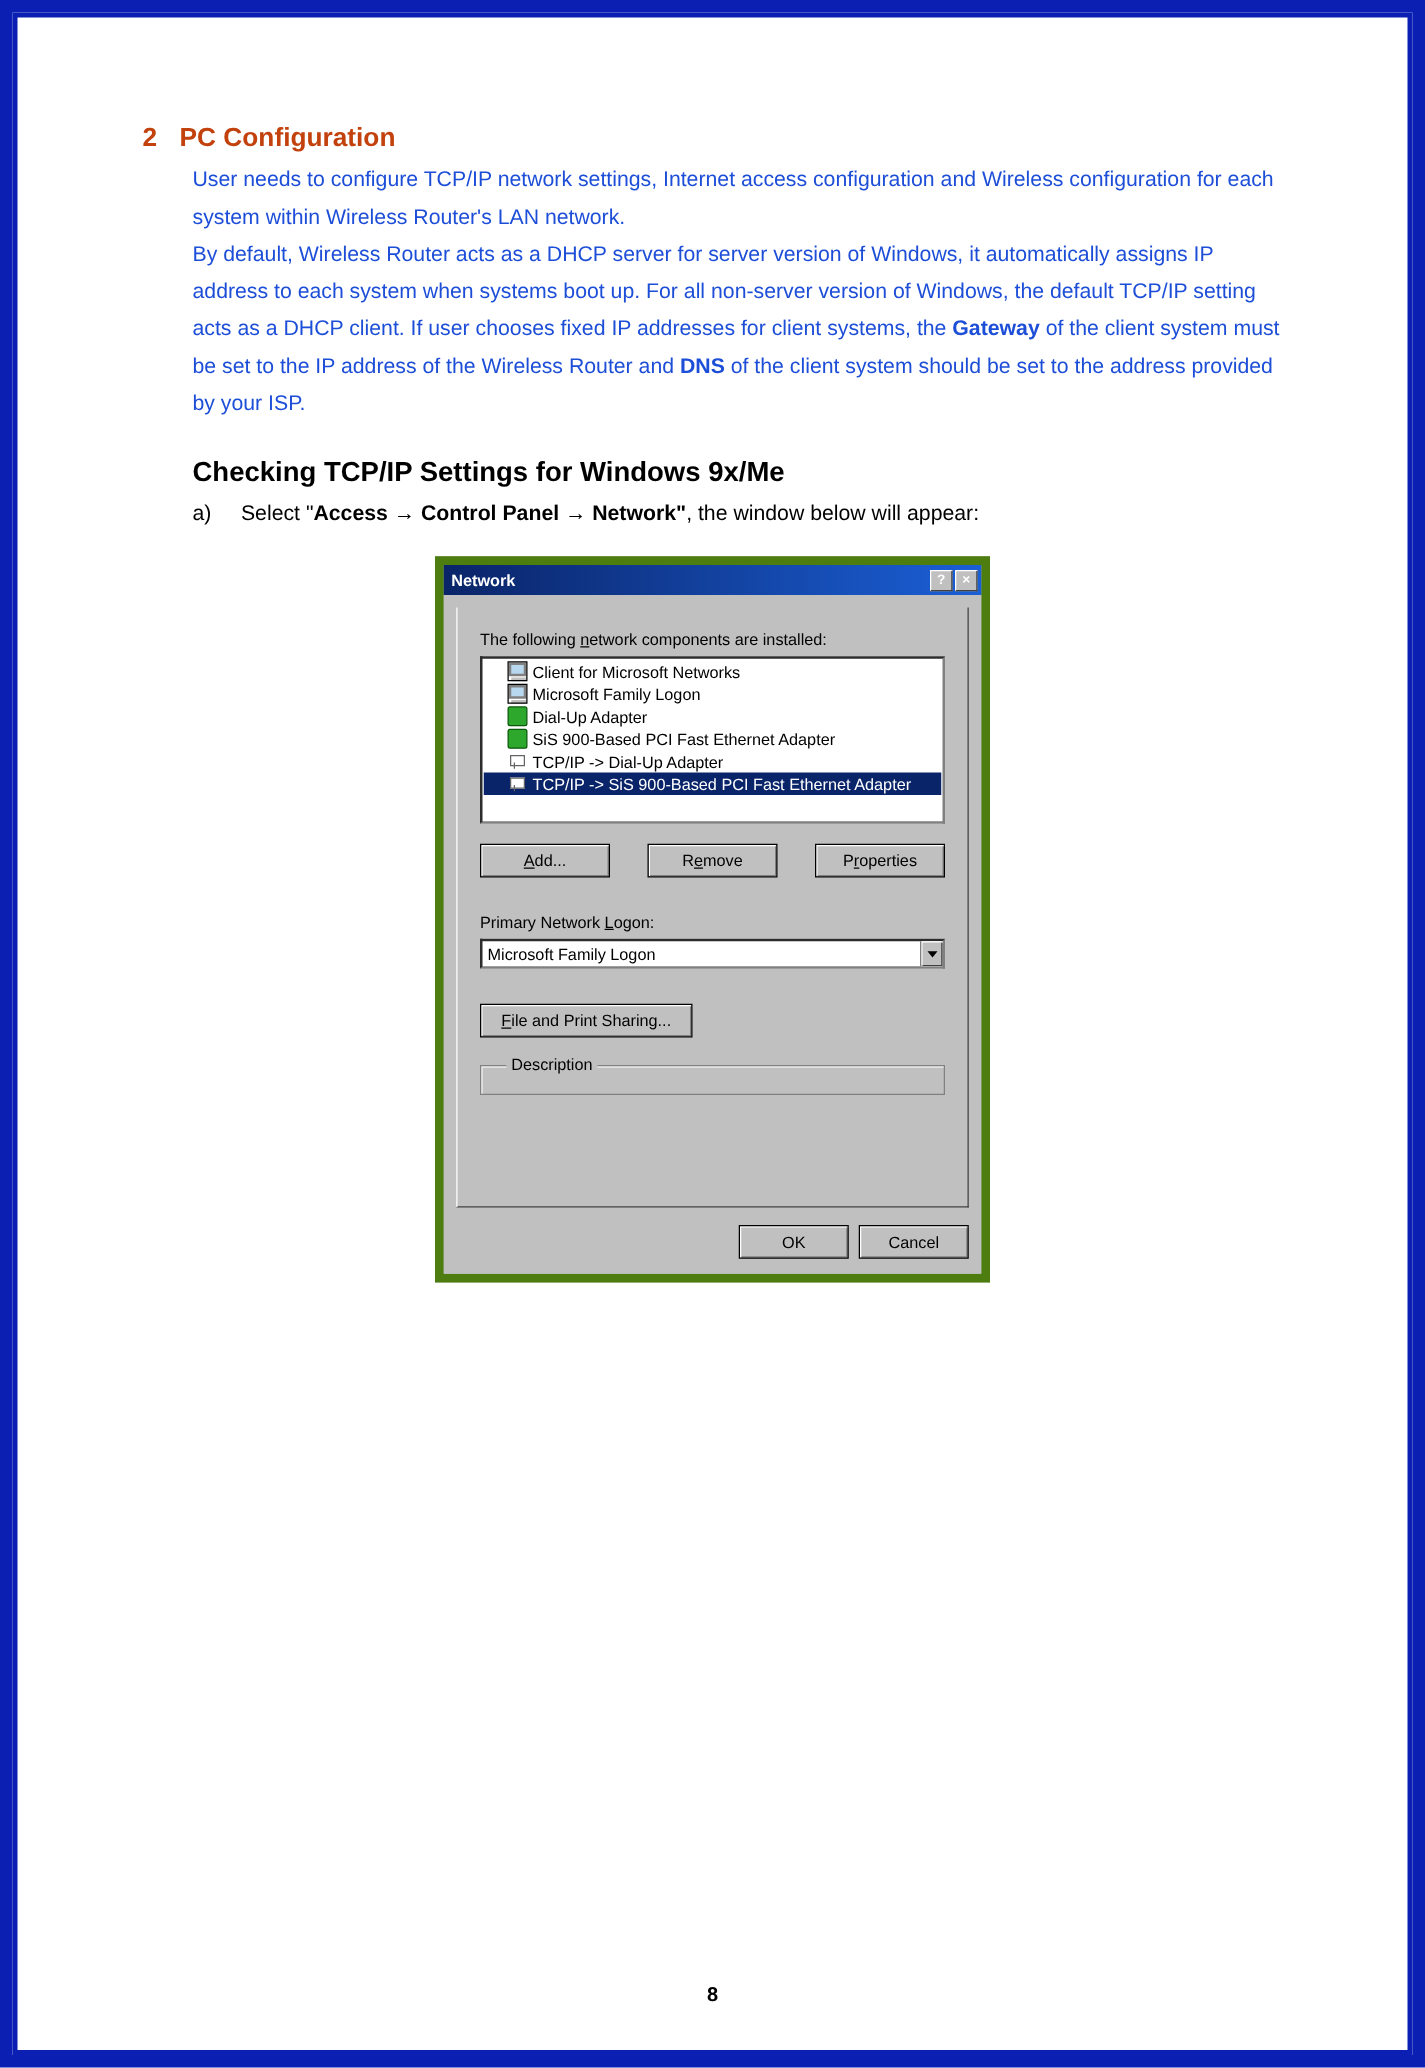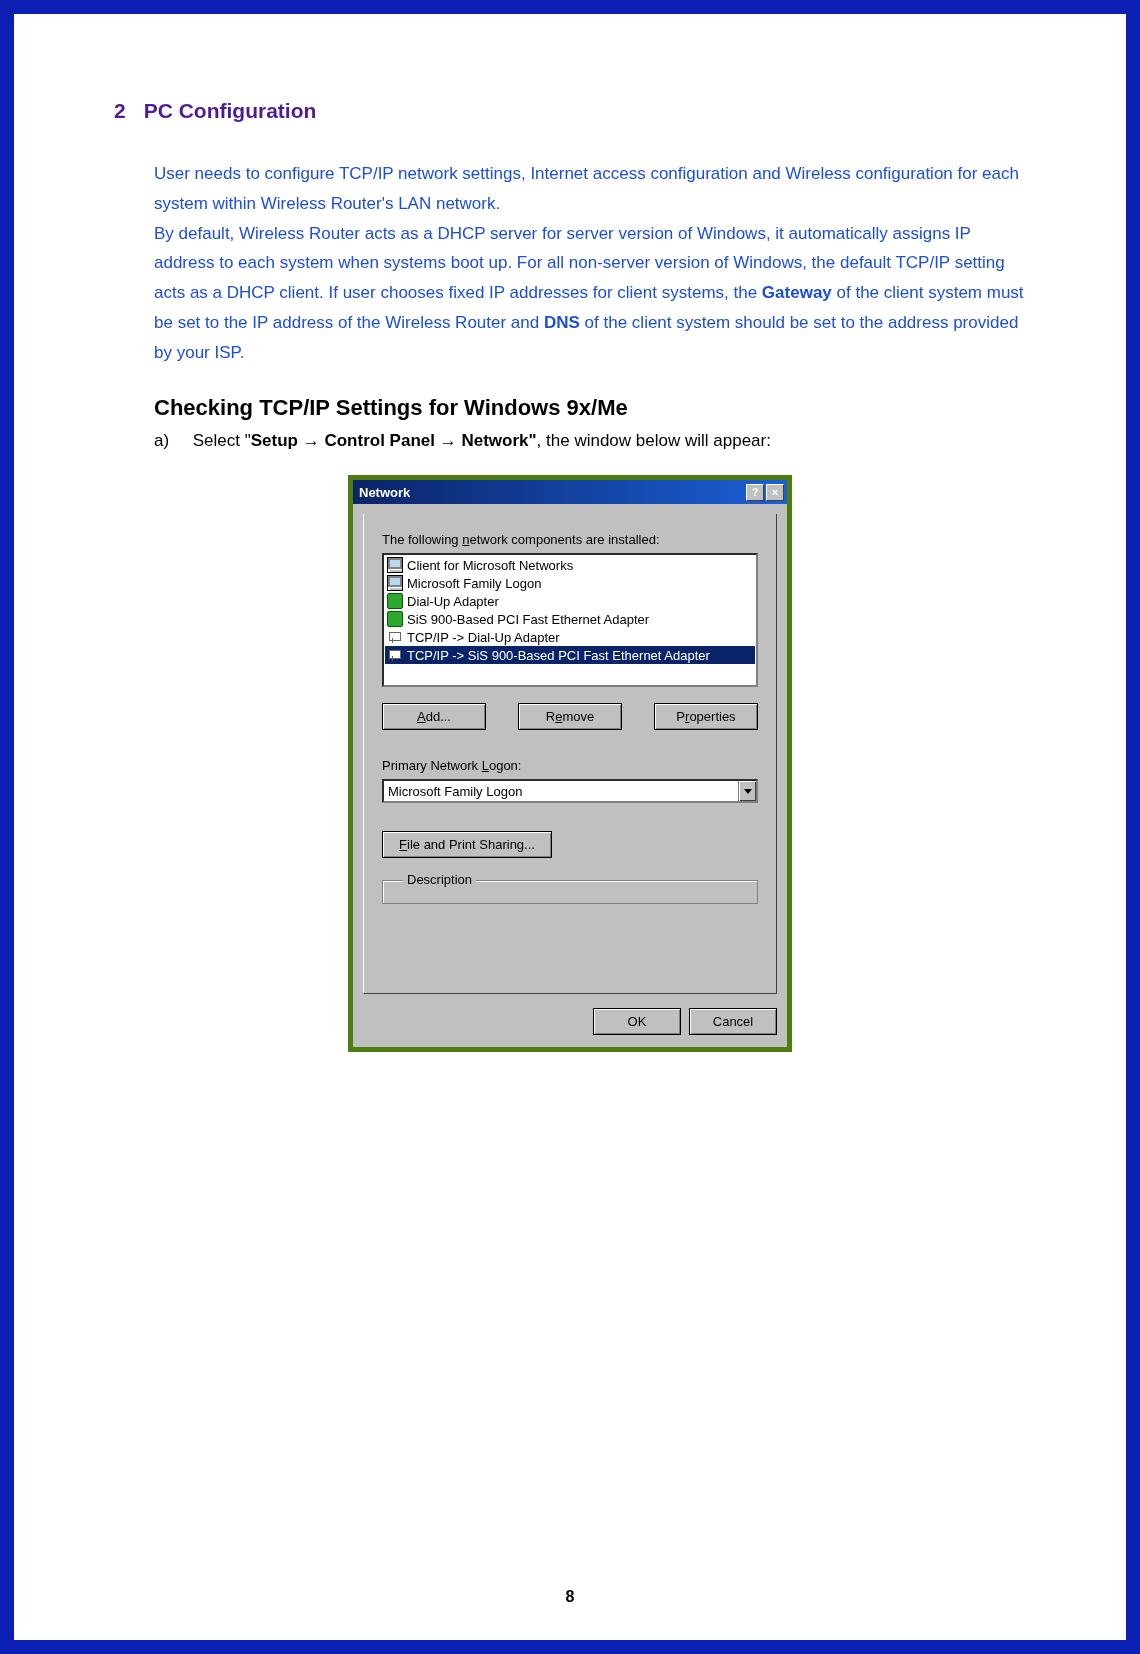--- a/index.html
+++ b/index.html
@@ -20,22 +20,22 @@
     width: 100%;
     height: 100%;
     background: #fff;
     border: 4px solid #0b1fb3;
     padding: 85px 100px 60px 100px;
     position: relative;
   }
   .h1-row {
     font-size: 21px;
     font-weight: bold;
-    color: #4c1d95;
-    margin: 0 0 36px 0;
+    color: #c2410c;
+    margin: 0 0 6px 0;
   }
   .h1-num { display: inline-block; margin-right: 18px; }
   .body-text {
     font-size: 17px;
     color: #1d4ed8;
     line-height: 1.75;
     margin: 0 0 28px 40px;
   }
   .bold { font-weight: bold; }
   .h2-row {
@@ -56,21 +56,21 @@
     color: #000;
     margin: 0 0 24px 40px;
   }
   .step-label { display: inline-block; width: 34px; vertical-align: top; }
   .step-body { display: inline; }
   .arrow { font-weight: bold; }
   
   .dialog {
     width: 444px;
     margin: 0 auto;
-    border: 5px solid #4d7c0f;
+    border: 7px solid #4d7c0f;
     background: #c0c0c0;
     font-family: "Tahoma", "MS Sans Serif", Arial, sans-serif;
     font-size: 13px;
     color: #000;
   }
   .titlebar {
     height: 24px;
     background: linear-gradient(to right, #0a2468, #1b5fd6);
     color: #fff;
     font-weight: bold;
@@ -135,21 +135,21 @@
     height: 134px;
     background: #fff;
     border: 2px inset #808080;
     overflow: auto;
     padding: 1px;
   }
   .list-item {
     display: flex;
     align-items: center;
     gap: 4px;
-    padding: 1px 2px;
+    padding: 1px 19px;
     font-size: 13px;
     white-space: nowrap;
   }
   .list-item.selected {
     background: #0a246a;
     color: #fff;
   }
   .icon-computer, .icon-adapter, .icon-tcp {
     width: 16px; height: 16px; flex: none;
     display: inline-block;
@@ -267,21 +267,21 @@
       <span>User needs to configure TCP/IP network settings, Internet access configuration and Wireless configuration for each system within Wireless Router's LAN network.</span><br>
       <span>By default, Wireless Router acts as a DHCP server for server version of Windows, it automatically assigns IP address to each system when systems boot up.    For all non-server version of Windows, the default TCP/IP setting acts as a DHCP client.    If user chooses fixed IP addresses for client systems, the </span><span class="bold">Gateway</span><span> of the client system must be set to the IP address of the Wireless Router and </span><span class="bold">DNS</span><span> of the client system should be set to the address provided by your ISP.</span>
     </div>
 
 
     <div class="h3-row">Checking TCP/IP Settings for Windows 9x/Me</div>
 
     <div class="step-row">
       <span class="step-label">a)</span>
       <span class="step-body">
-        <span>Select "</span><span class="bold">Setup</span>
+        <span>Select "</span><span class="bold">Access</span>
         <span class="bold arrow">→</span>
         <span class="bold">Control Panel</span>
         <span class="bold arrow">→</span>
         <span class="bold">Network"</span><span>, the window below will appear:</span>
       </span>
     </div>
 
     <div class="dialog">
       <div class="titlebar">
         <span class="titlebar-title">Network</span>

